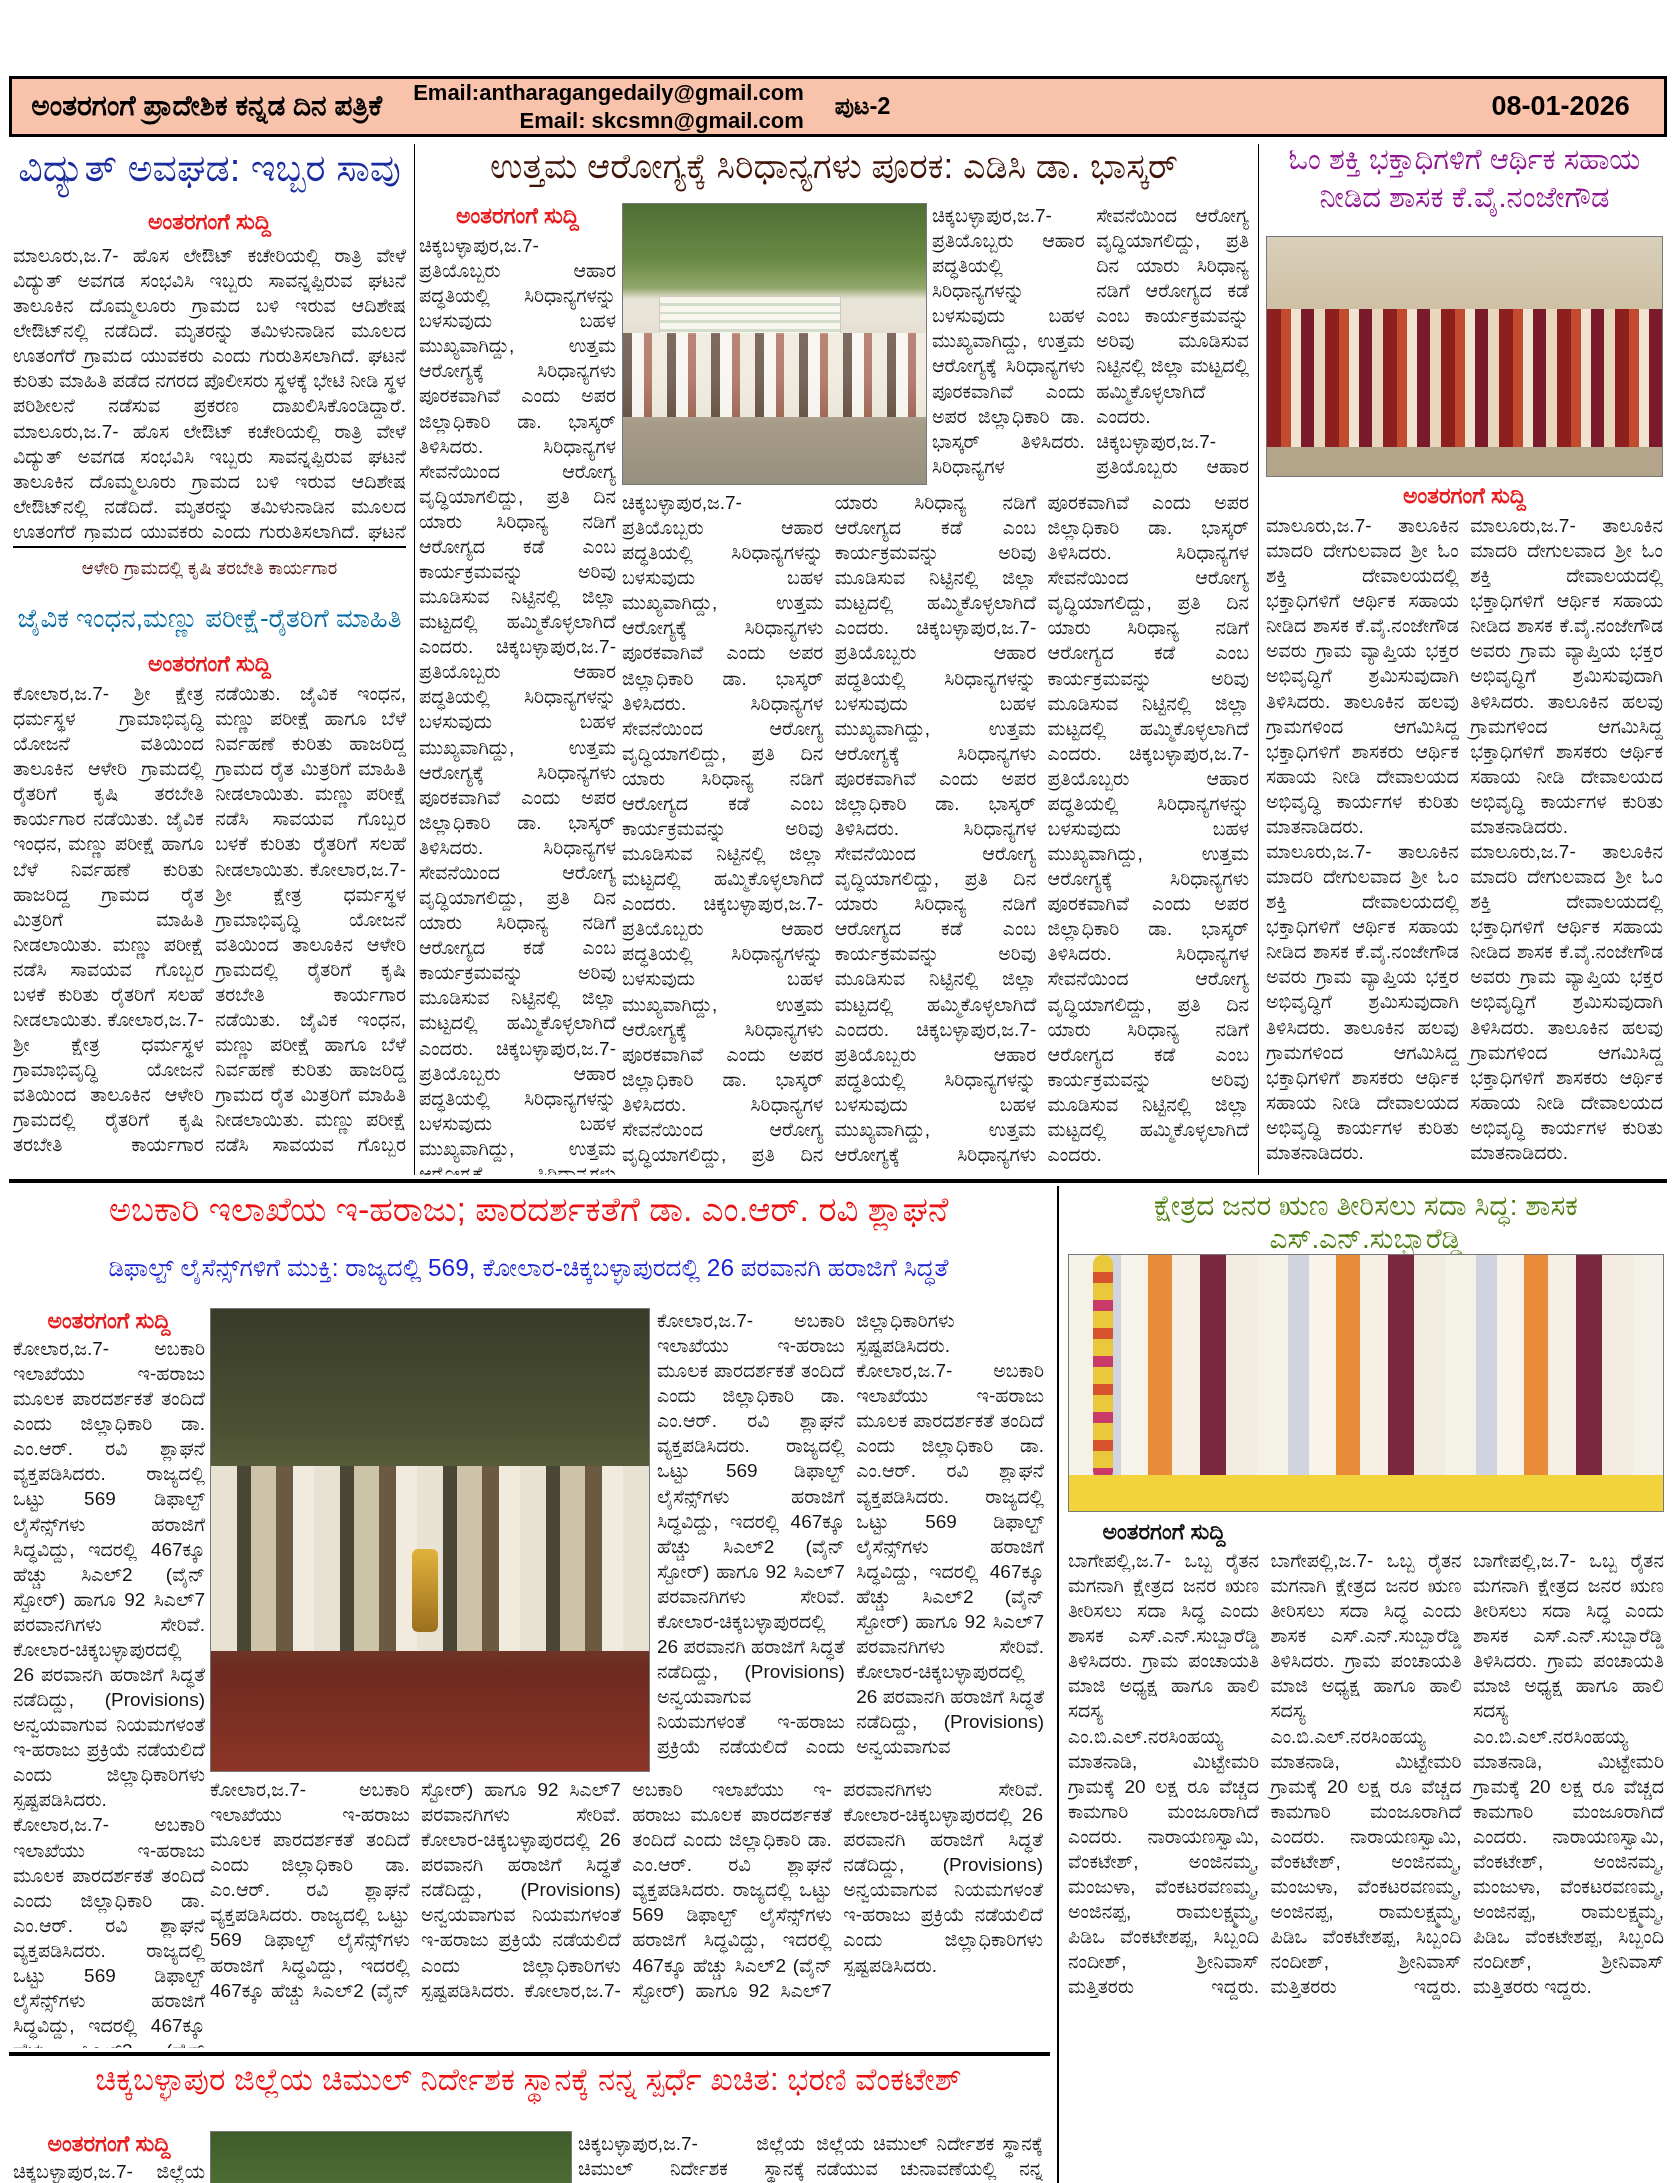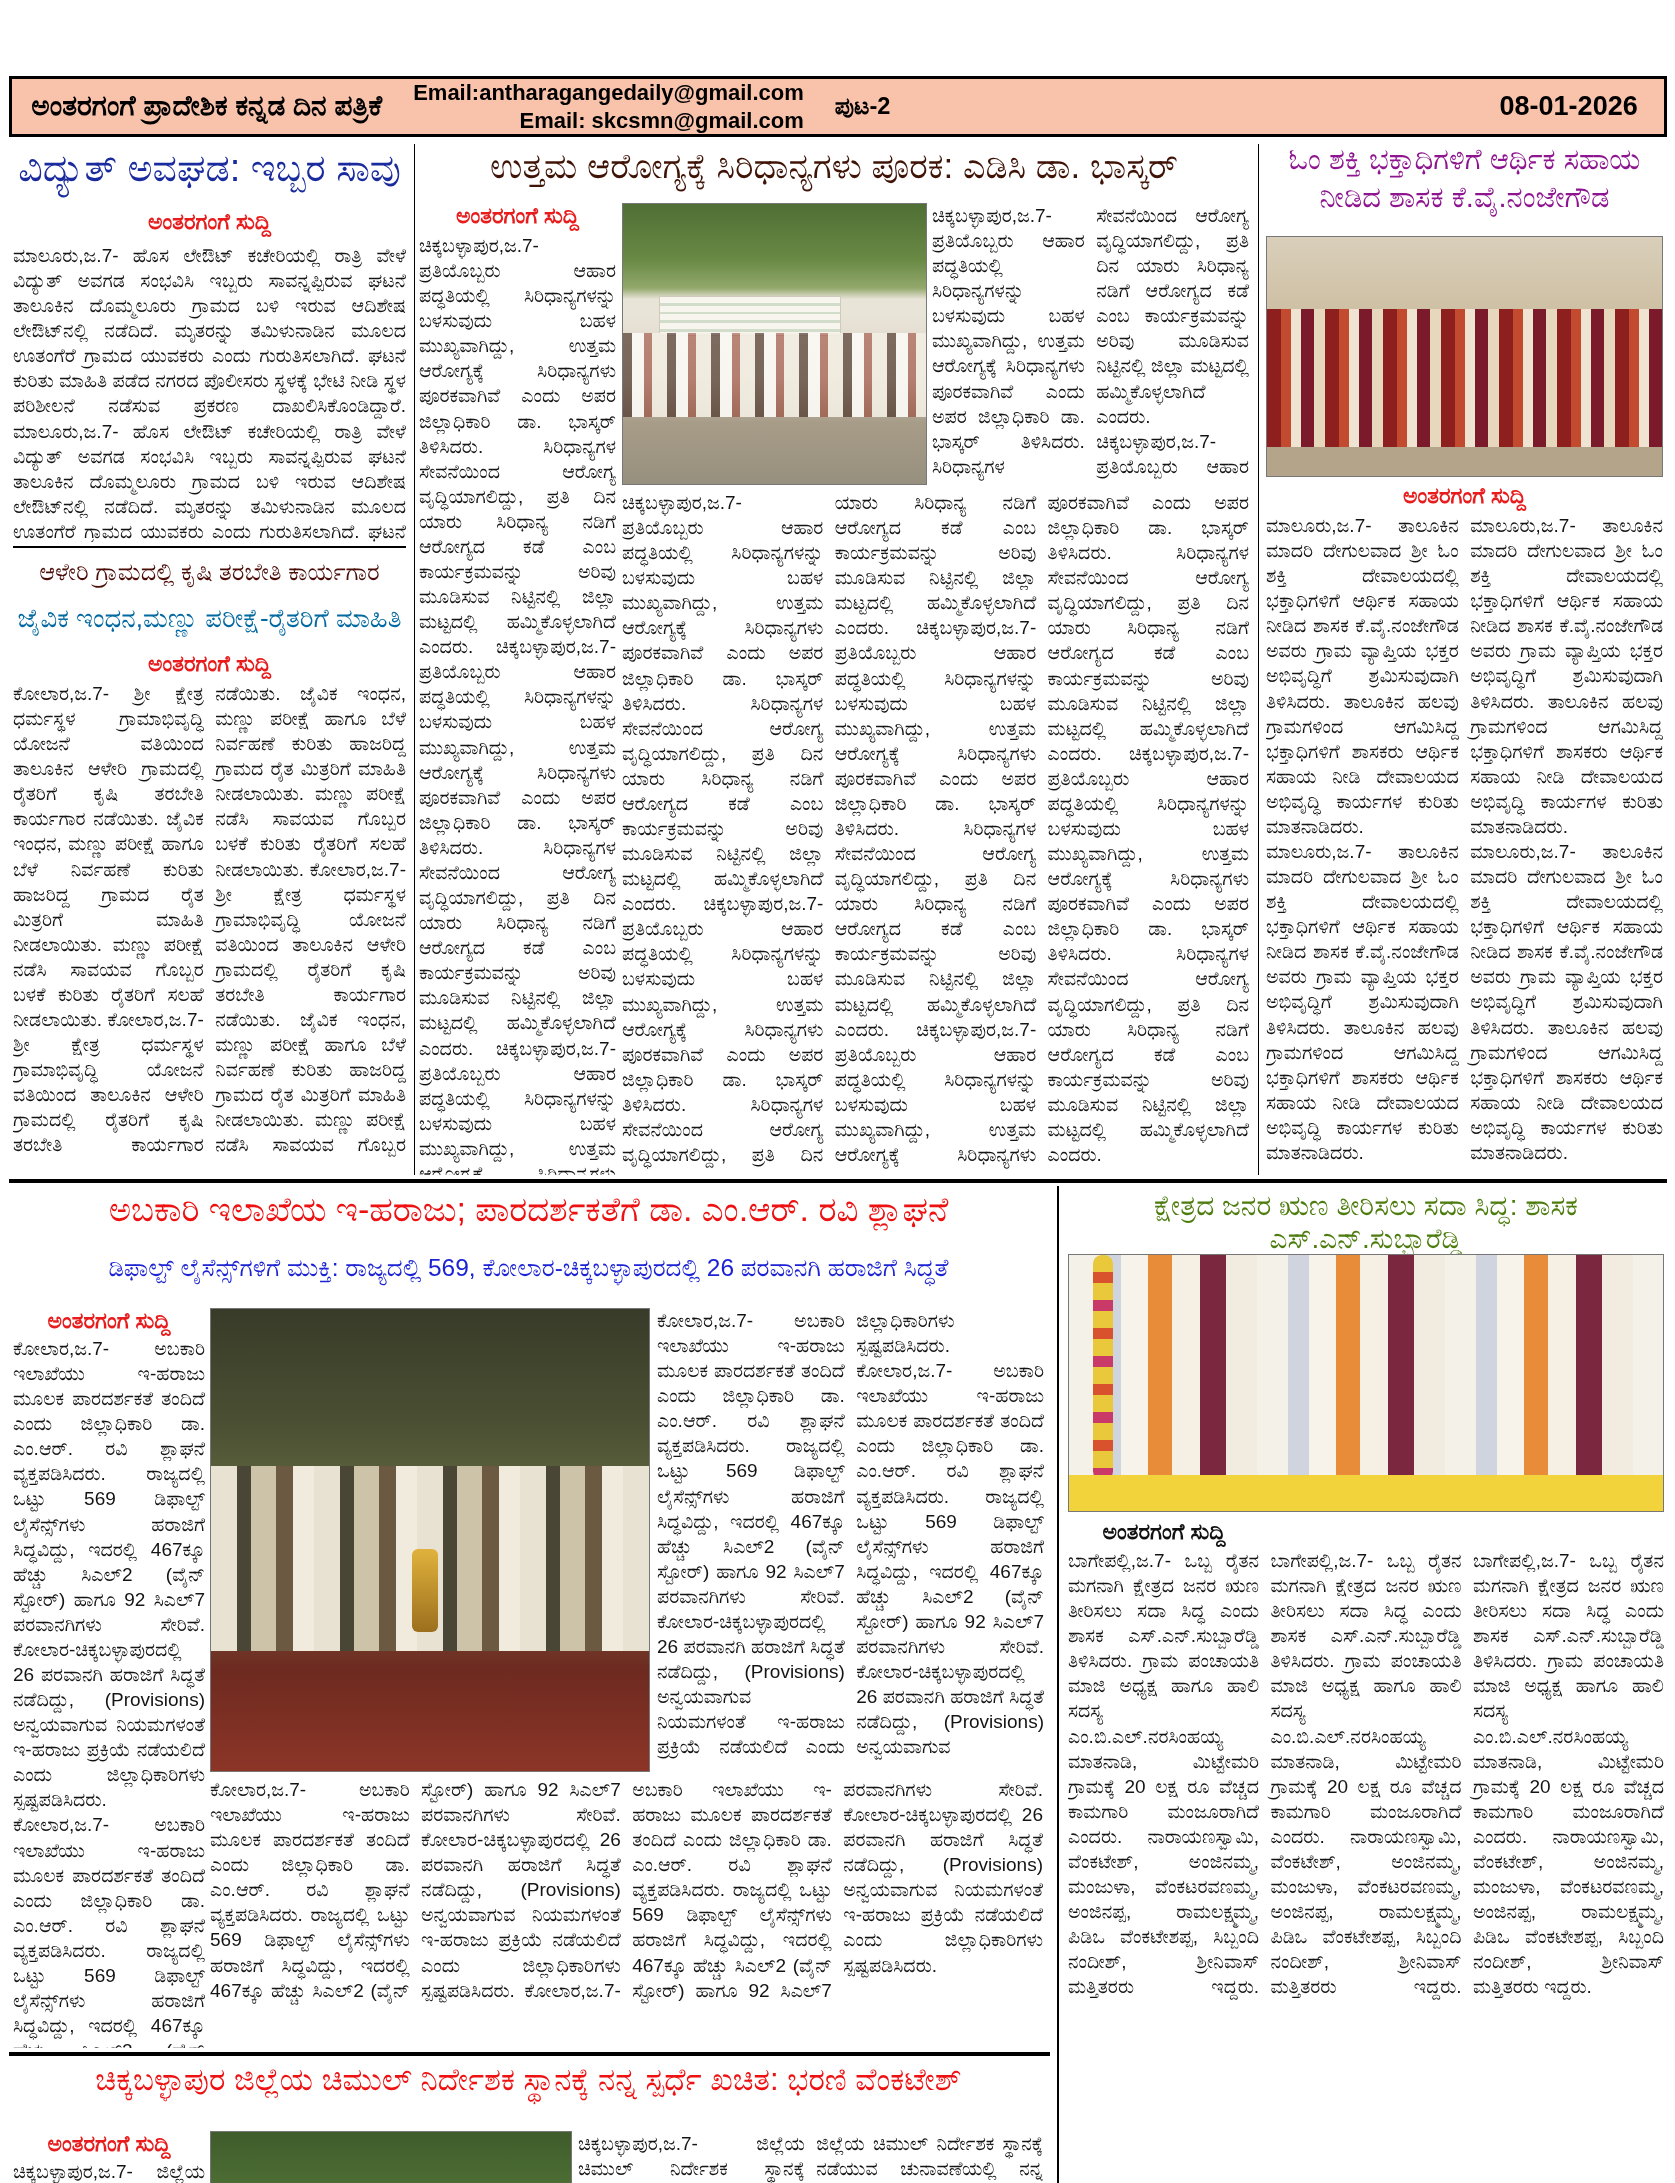--- a/index.html
+++ b/index.html
@@ -27,29 +27,29 @@
 </head>
 <body>
 
 <div id="header-bar" class="abs" style="left:8.7px;top:76px;width:1658px;height:61px;display:flex;align-items:center;">
   <div class="kn-name" style="padding-left:19.6px;white-space:nowrap;">ಅಂತರಗಂಗೆ ಪ್ರಾದೇಶಿಕ ಕನ್ನಡ ದಿನ ಪತ್ರಿಕೆ</div>
   <div class="em center" style="margin-left:31px;text-align:right;">
     <div>Email:antharagangedaily@gmail.com</div>
     <div>Email: skcsmn@gmail.com</div>
   </div>
   <div class="pg" style="margin-left:31px;white-space:nowrap;">ಪುಟ-2</div>
-  <div class="dt" style="margin-left:auto;padding-right:26px;white-space:nowrap;">08-01-2026</div>
+  <div class="dt" style="margin-left:auto;padding-right:34px;white-space:nowrap;">08-01-2026</div>
 </div>
 
 <div class="abs hl center" style="left:13px;top:146px;width:393px;height:55px;font-size:38px;color:#1a2b9e;">ವಿದ್ಯುತ್ ಅವಘಡ: ಇಬ್ಬರ ಸಾವು</div>
 <div class="abs byline" style="left:13px;top:209px;width:393px;height:26px;">ಅಂತರಗಂಗೆ ಸುದ್ದಿ</div>
 <div class="abs body-txt" style="left:13px;top:243px;width:393px;height:299px;">ಮಾಲೂರು,ಜ.7- ಹೊಸ ಲೇಔಟ್ ಕಚೇರಿಯಲ್ಲಿ ರಾತ್ರಿ ವೇಳೆ ವಿದ್ಯುತ್ ಅವಗಡ ಸಂಭವಿಸಿ ಇಬ್ಬರು ಸಾವನ್ನಪ್ಪಿರುವ ಘಟನೆ ತಾಲೂಕಿನ ದೊಮ್ಮಲೂರು ಗ್ರಾಮದ ಬಳಿ ಇರುವ ಆದಿಶೇಷ ಲೇಔಟ್‌ನಲ್ಲಿ ನಡೆದಿದೆ. ಮೃತರನ್ನು ತಮಿಳುನಾಡಿನ ಮೂಲದ ಊತಂಗೆರೆ ಗ್ರಾಮದ ಯುವಕರು ಎಂದು ಗುರುತಿಸಲಾಗಿದೆ. ಘಟನೆ ಕುರಿತು ಮಾಹಿತಿ ಪಡೆದ ನಗರದ ಪೊಲೀಸರು ಸ್ಥಳಕ್ಕೆ ಭೇಟಿ ನೀಡಿ ಸ್ಥಳ ಪರಿಶೀಲನೆ ನಡೆಸುವ ಪ್ರಕರಣ ದಾಖಲಿಸಿಕೊಂಡಿದ್ದಾರೆ. ಮಾಲೂರು,ಜ.7- ಹೊಸ ಲೇಔಟ್ ಕಚೇರಿಯಲ್ಲಿ ರಾತ್ರಿ ವೇಳೆ ವಿದ್ಯುತ್ ಅವಗಡ ಸಂಭವಿಸಿ ಇಬ್ಬರು ಸಾವನ್ನಪ್ಪಿರುವ ಘಟನೆ ತಾಲೂಕಿನ ದೊಮ್ಮಲೂರು ಗ್ರಾಮದ ಬಳಿ ಇರುವ ಆದಿಶೇಷ ಲೇಔಟ್‌ನಲ್ಲಿ ನಡೆದಿದೆ. ಮೃತರನ್ನು ತಮಿಳುನಾಡಿನ ಮೂಲದ ಊತಂಗೆರೆ ಗ್ರಾಮದ ಯುವಕರು ಎಂದು ಗುರುತಿಸಲಾಗಿದೆ. ಘಟನೆ ಕುರಿತು ಮಾಹಿತಿ ಪಡೆದ ನಗರದ ಪೊಲೀಸರು ಸ್ಥಳಕ್ಕೆ ಭೇಟಿ ನೀಡಿ ಸ್ಥಳ ಪರಿಶೀಲನೆ ನಡೆಸುವ ಪ್ರಕರಣ ದಾಖಲಿಸಿಕೊಂಡಿದ್ದಾರೆ.</div>
 <div class="abs hrule" style="left:13px;top:546px;width:393px;"></div>
 
-<div class="abs hl center" style="left:13px;top:558px;width:393px;height:43px;font-size:24px;color:#4a0d08;">ಆಳೇರಿ ಗ್ರಾಮದಲ್ಲಿ ಕೃಷಿ ತರಬೇತಿ ಕಾರ್ಯಗಾರ</div>
+<div class="abs hl center" style="left:13px;top:558px;width:393px;height:43px;font-size:18px;color:#4a0d08;">ಆಳೇರಿ ಗ್ರಾಮದಲ್ಲಿ ಕೃಷಿ ತರಬೇತಿ ಕಾರ್ಯಗಾರ</div>
 <div class="abs hl center" style="left:13px;top:603px;width:393px;height:43px;font-size:26px;color:#0369a1;">ಜೈವಿಕ ಇಂಧನ,ಮಣ್ಣು ಪರೀಕ್ಷೆ-ರೈತರಿಗೆ ಮಾಹಿತಿ</div>
 <div class="abs byline" style="left:13px;top:651px;width:393px;height:24.5px;">ಅಂತರಗಂಗೆ ಸುದ್ದಿ</div>
 <div class="abs body-txt cols2" style="left:13px;top:681px;width:393px;height:493px;">ಕೋಲಾರ,ಜ.7- ಶ್ರೀ ಕ್ಷೇತ್ರ ಧರ್ಮಸ್ಥಳ ಗ್ರಾಮಾಭಿವೃದ್ಧಿ ಯೋಜನೆ ವತಿಯಿಂದ ತಾಲೂಕಿನ ಆಳೇರಿ ಗ್ರಾಮದಲ್ಲಿ ರೈತರಿಗೆ ಕೃಷಿ ತರಬೇತಿ ಕಾರ್ಯಗಾರ ನಡೆಯಿತು. ಜೈವಿಕ ಇಂಧನ, ಮಣ್ಣು ಪರೀಕ್ಷೆ ಹಾಗೂ ಬೆಳೆ ನಿರ್ವಹಣೆ ಕುರಿತು ಹಾಜರಿದ್ದ ಗ್ರಾಮದ ರೈತ ಮಿತ್ರರಿಗೆ ಮಾಹಿತಿ ನೀಡಲಾಯಿತು. ಮಣ್ಣು ಪರೀಕ್ಷೆ ನಡೆಸಿ ಸಾವಯವ ಗೊಬ್ಬರ ಬಳಕೆ ಕುರಿತು ರೈತರಿಗೆ ಸಲಹೆ ನೀಡಲಾಯಿತು. ಕೋಲಾರ,ಜ.7- ಶ್ರೀ ಕ್ಷೇತ್ರ ಧರ್ಮಸ್ಥಳ ಗ್ರಾಮಾಭಿವೃದ್ಧಿ ಯೋಜನೆ ವತಿಯಿಂದ ತಾಲೂಕಿನ ಆಳೇರಿ ಗ್ರಾಮದಲ್ಲಿ ರೈತರಿಗೆ ಕೃಷಿ ತರಬೇತಿ ಕಾರ್ಯಗಾರ ನಡೆಯಿತು. ಜೈವಿಕ ಇಂಧನ, ಮಣ್ಣು ಪರೀಕ್ಷೆ ಹಾಗೂ ಬೆಳೆ ನಿರ್ವಹಣೆ ಕುರಿತು ಹಾಜರಿದ್ದ ಗ್ರಾಮದ ರೈತ ಮಿತ್ರರಿಗೆ ಮಾಹಿತಿ ನೀಡಲಾಯಿತು. ಮಣ್ಣು ಪರೀಕ್ಷೆ ನಡೆಸಿ ಸಾವಯವ ಗೊಬ್ಬರ ಬಳಕೆ ಕುರಿತು ರೈತರಿಗೆ ಸಲಹೆ ನೀಡಲಾಯಿತು. ಕೋಲಾರ,ಜ.7- ಶ್ರೀ ಕ್ಷೇತ್ರ ಧರ್ಮಸ್ಥಳ ಗ್ರಾಮಾಭಿವೃದ್ಧಿ ಯೋಜನೆ ವತಿಯಿಂದ ತಾಲೂಕಿನ ಆಳೇರಿ ಗ್ರಾಮದಲ್ಲಿ ರೈತರಿಗೆ ಕೃಷಿ ತರಬೇತಿ ಕಾರ್ಯಗಾರ ನಡೆಯಿತು. ಜೈವಿಕ ಇಂಧನ, ಮಣ್ಣು ಪರೀಕ್ಷೆ ಹಾಗೂ ಬೆಳೆ ನಿರ್ವಹಣೆ ಕುರಿತು ಹಾಜರಿದ್ದ ಗ್ರಾಮದ ರೈತ ಮಿತ್ರರಿಗೆ ಮಾಹಿತಿ ನೀಡಲಾಯಿತು. ಮಣ್ಣು ಪರೀಕ್ಷೆ ನಡೆಸಿ ಸಾವಯವ ಗೊಬ್ಬರ ಬಳಕೆ ಕುರಿತು ರೈತರಿಗೆ ಸಲಹೆ ನೀಡಲಾಯಿತು. ಕೋಲಾರ,ಜ.7- ಶ್ರೀ ಕ್ಷೇತ್ರ ಧರ್ಮಸ್ಥಳ ಗ್ರಾಮಾಭಿವೃದ್ಧಿ ಯೋಜನೆ ವತಿಯಿಂದ ತಾಲೂಕಿನ ಆಳೇರಿ ಗ್ರಾಮದಲ್ಲಿ ರೈತರಿಗೆ ಕೃಷಿ ತರಬೇತಿ ಕಾರ್ಯಗಾರ ನಡೆಯಿತು. ಜೈವಿಕ ಇಂಧನ, ಮಣ್ಣು ಪರೀಕ್ಷೆ ಹಾಗೂ ಬೆಳೆ ನಿರ್ವಹಣೆ ಕುರಿತು ಹಾಜರಿದ್ದ ಗ್ರಾಮದ ರೈತ ಮಿತ್ರರಿಗೆ ಮಾಹಿತಿ ನೀಡಲಾಯಿತು. ಮಣ್ಣು ಪರೀಕ್ಷೆ ನಡೆಸಿ ಸಾವಯವ ಗೊಬ್ಬರ ಬಳಕೆ ಕುರಿತು ರೈತರಿಗೆ ಸಲಹೆ ನೀಡಲಾಯಿತು.</div>
 
 <div class="abs vrule" style="left:414px;top:144px;height:1031px;"></div>
 
 <div class="abs hl center" style="left:419px;top:145px;width:830px;height:52px;font-size:35px;color:#3f1306;">ಉತ್ತಮ ಆರೋಗ್ಯಕ್ಕೆ ಸಿರಿಧಾನ್ಯಗಳು ಪೂರಕ: ಎಡಿಸಿ ಡಾ. ಭಾಸ್ಕರ್</div>
 <div class="abs byline" style="left:419px;top:203px;width:197px;height:24.5px;">ಅಂತರಗಂಗೆ ಸುದ್ದಿ</div>
 <div class="abs body-txt" style="left:419px;top:233px;width:197px;height:942px;">ಚಿಕ್ಕಬಳ್ಳಾಪುರ,ಜ.7- ಪ್ರತಿಯೊಬ್ಬರು ಆಹಾರ ಪದ್ಧತಿಯಲ್ಲಿ ಸಿರಿಧಾನ್ಯಗಳನ್ನು ಬಳಸುವುದು ಬಹಳ ಮುಖ್ಯವಾಗಿದ್ದು, ಉತ್ತಮ ಆರೋಗ್ಯಕ್ಕೆ ಸಿರಿಧಾನ್ಯಗಳು ಪೂರಕವಾಗಿವೆ ಎಂದು ಅಪರ ಜಿಲ್ಲಾಧಿಕಾರಿ ಡಾ. ಭಾಸ್ಕರ್ ತಿಳಿಸಿದರು. ಸಿರಿಧಾನ್ಯಗಳ ಸೇವನೆಯಿಂದ ಆರೋಗ್ಯ ವೃದ್ಧಿಯಾಗಲಿದ್ದು, ಪ್ರತಿ ದಿನ ಯಾರು ಸಿರಿಧಾನ್ಯ ನಡಿಗೆ ಆರೋಗ್ಯದ ಕಡೆ ಎಂಬ ಕಾರ್ಯಕ್ರಮವನ್ನು ಅರಿವು ಮೂಡಿಸುವ ನಿಟ್ಟಿನಲ್ಲಿ ಜಿಲ್ಲಾ ಮಟ್ಟದಲ್ಲಿ ಹಮ್ಮಿಕೊಳ್ಳಲಾಗಿದೆ ಎಂದರು. ಚಿಕ್ಕಬಳ್ಳಾಪುರ,ಜ.7- ಪ್ರತಿಯೊಬ್ಬರು ಆಹಾರ ಪದ್ಧತಿಯಲ್ಲಿ ಸಿರಿಧಾನ್ಯಗಳನ್ನು ಬಳಸುವುದು ಬಹಳ ಮುಖ್ಯವಾಗಿದ್ದು, ಉತ್ತಮ ಆರೋಗ್ಯಕ್ಕೆ ಸಿರಿಧಾನ್ಯಗಳು ಪೂರಕವಾಗಿವೆ ಎಂದು ಅಪರ ಜಿಲ್ಲಾಧಿಕಾರಿ ಡಾ. ಭಾಸ್ಕರ್ ತಿಳಿಸಿದರು. ಸಿರಿಧಾನ್ಯಗಳ ಸೇವನೆಯಿಂದ ಆರೋಗ್ಯ ವೃದ್ಧಿಯಾಗಲಿದ್ದು, ಪ್ರತಿ ದಿನ ಯಾರು ಸಿರಿಧಾನ್ಯ ನಡಿಗೆ ಆರೋಗ್ಯದ ಕಡೆ ಎಂಬ ಕಾರ್ಯಕ್ರಮವನ್ನು ಅರಿವು ಮೂಡಿಸುವ ನಿಟ್ಟಿನಲ್ಲಿ ಜಿಲ್ಲಾ ಮಟ್ಟದಲ್ಲಿ ಹಮ್ಮಿಕೊಳ್ಳಲಾಗಿದೆ ಎಂದರು. ಚಿಕ್ಕಬಳ್ಳಾಪುರ,ಜ.7- ಪ್ರತಿಯೊಬ್ಬರು ಆಹಾರ ಪದ್ಧತಿಯಲ್ಲಿ ಸಿರಿಧಾನ್ಯಗಳನ್ನು ಬಳಸುವುದು ಬಹಳ ಮುಖ್ಯವಾಗಿದ್ದು, ಉತ್ತಮ ಆರೋಗ್ಯಕ್ಕೆ ಸಿರಿಧಾನ್ಯಗಳು ಪೂರಕವಾಗಿವೆ ಎಂದು ಅಪರ ಜಿಲ್ಲಾಧಿಕಾರಿ ಡಾ. ಭಾಸ್ಕರ್ ತಿಳಿಸಿದರು. ಸಿರಿಧಾನ್ಯಗಳ ಸೇವನೆಯಿಂದ ಆರೋಗ್ಯ ವೃದ್ಧಿಯಾಗಲಿದ್ದು, ಪ್ರತಿ ದಿನ ಯಾರು ಸಿರಿಧಾನ್ಯ ನಡಿಗೆ ಆರೋಗ್ಯದ ಕಡೆ ಎಂಬ ಕಾರ್ಯಕ್ರಮವನ್ನು ಅರಿವು ಮೂಡಿಸುವ ನಿಟ್ಟಿನಲ್ಲಿ ಜಿಲ್ಲಾ ಮಟ್ಟದಲ್ಲಿ ಹಮ್ಮಿಕೊಳ್ಳಲಾಗಿದೆ ಎಂದರು.</div>
 

